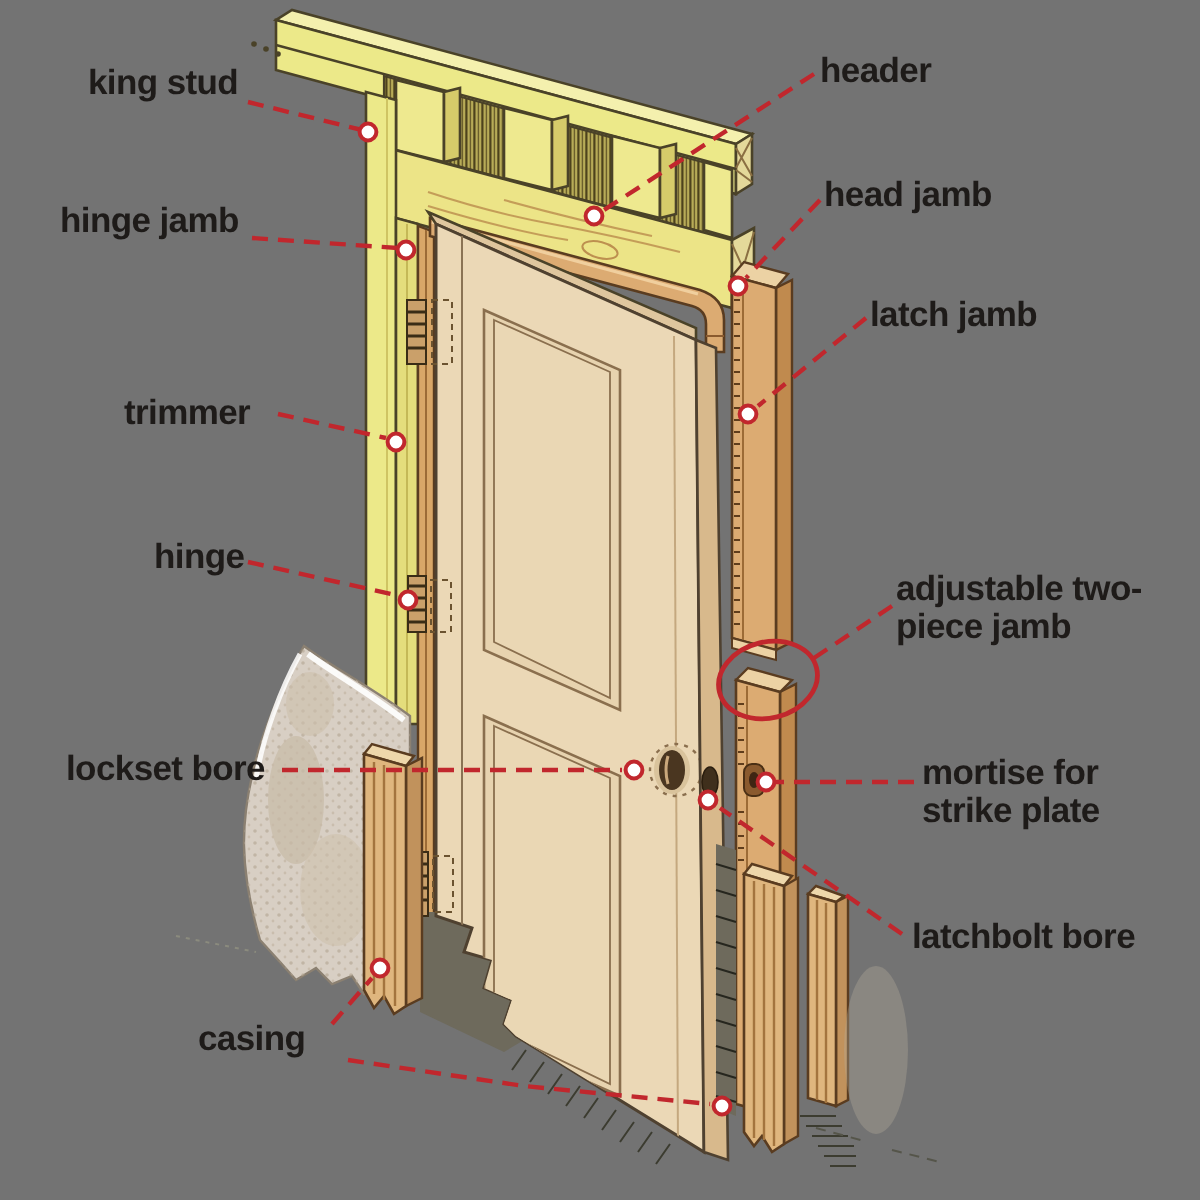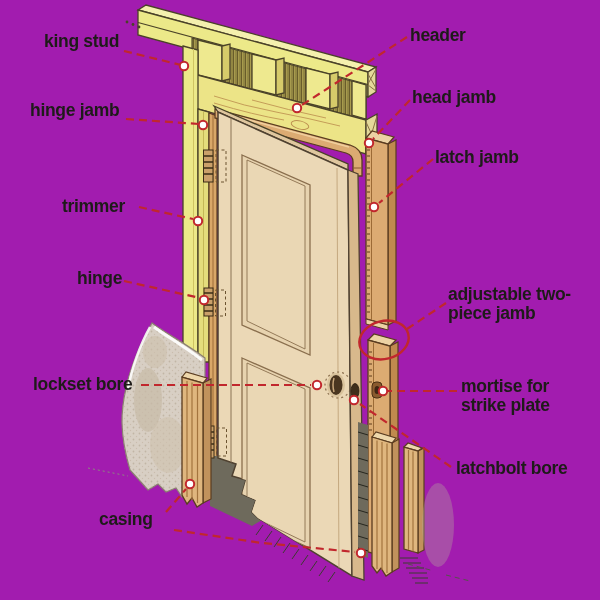--- a/index.html
+++ b/index.html
@@ -1,16 +1,16 @@
 <!DOCTYPE html>
 <html><head>
 <meta charset="utf-8">
 <style>
   html,body{margin:0;padding:0;background:#ffffff;}
-  .stage{width:600px;height:600px;background:#a21caf;position:relative;overflow:hidden;}
+  .stage{width:600px;height:600px;background:#737373;position:relative;overflow:hidden;}
   svg{display:block;}
   .lbl{font-family:"Liberation Sans",sans-serif;font-weight:bold;font-size:17.5px;fill:#1e1b19;letter-spacing:-0.3px;}
   .leader{stroke:#c1272d;stroke-width:2.2;stroke-dasharray:8 5;fill:none;}
   .ring{fill:#ffffff;stroke:#c1272d;stroke-width:2;}
   .outline{stroke:#4a4228;stroke-width:1.3;}
 </style>
 </head>
 <body>
 
 <div class="stage">

